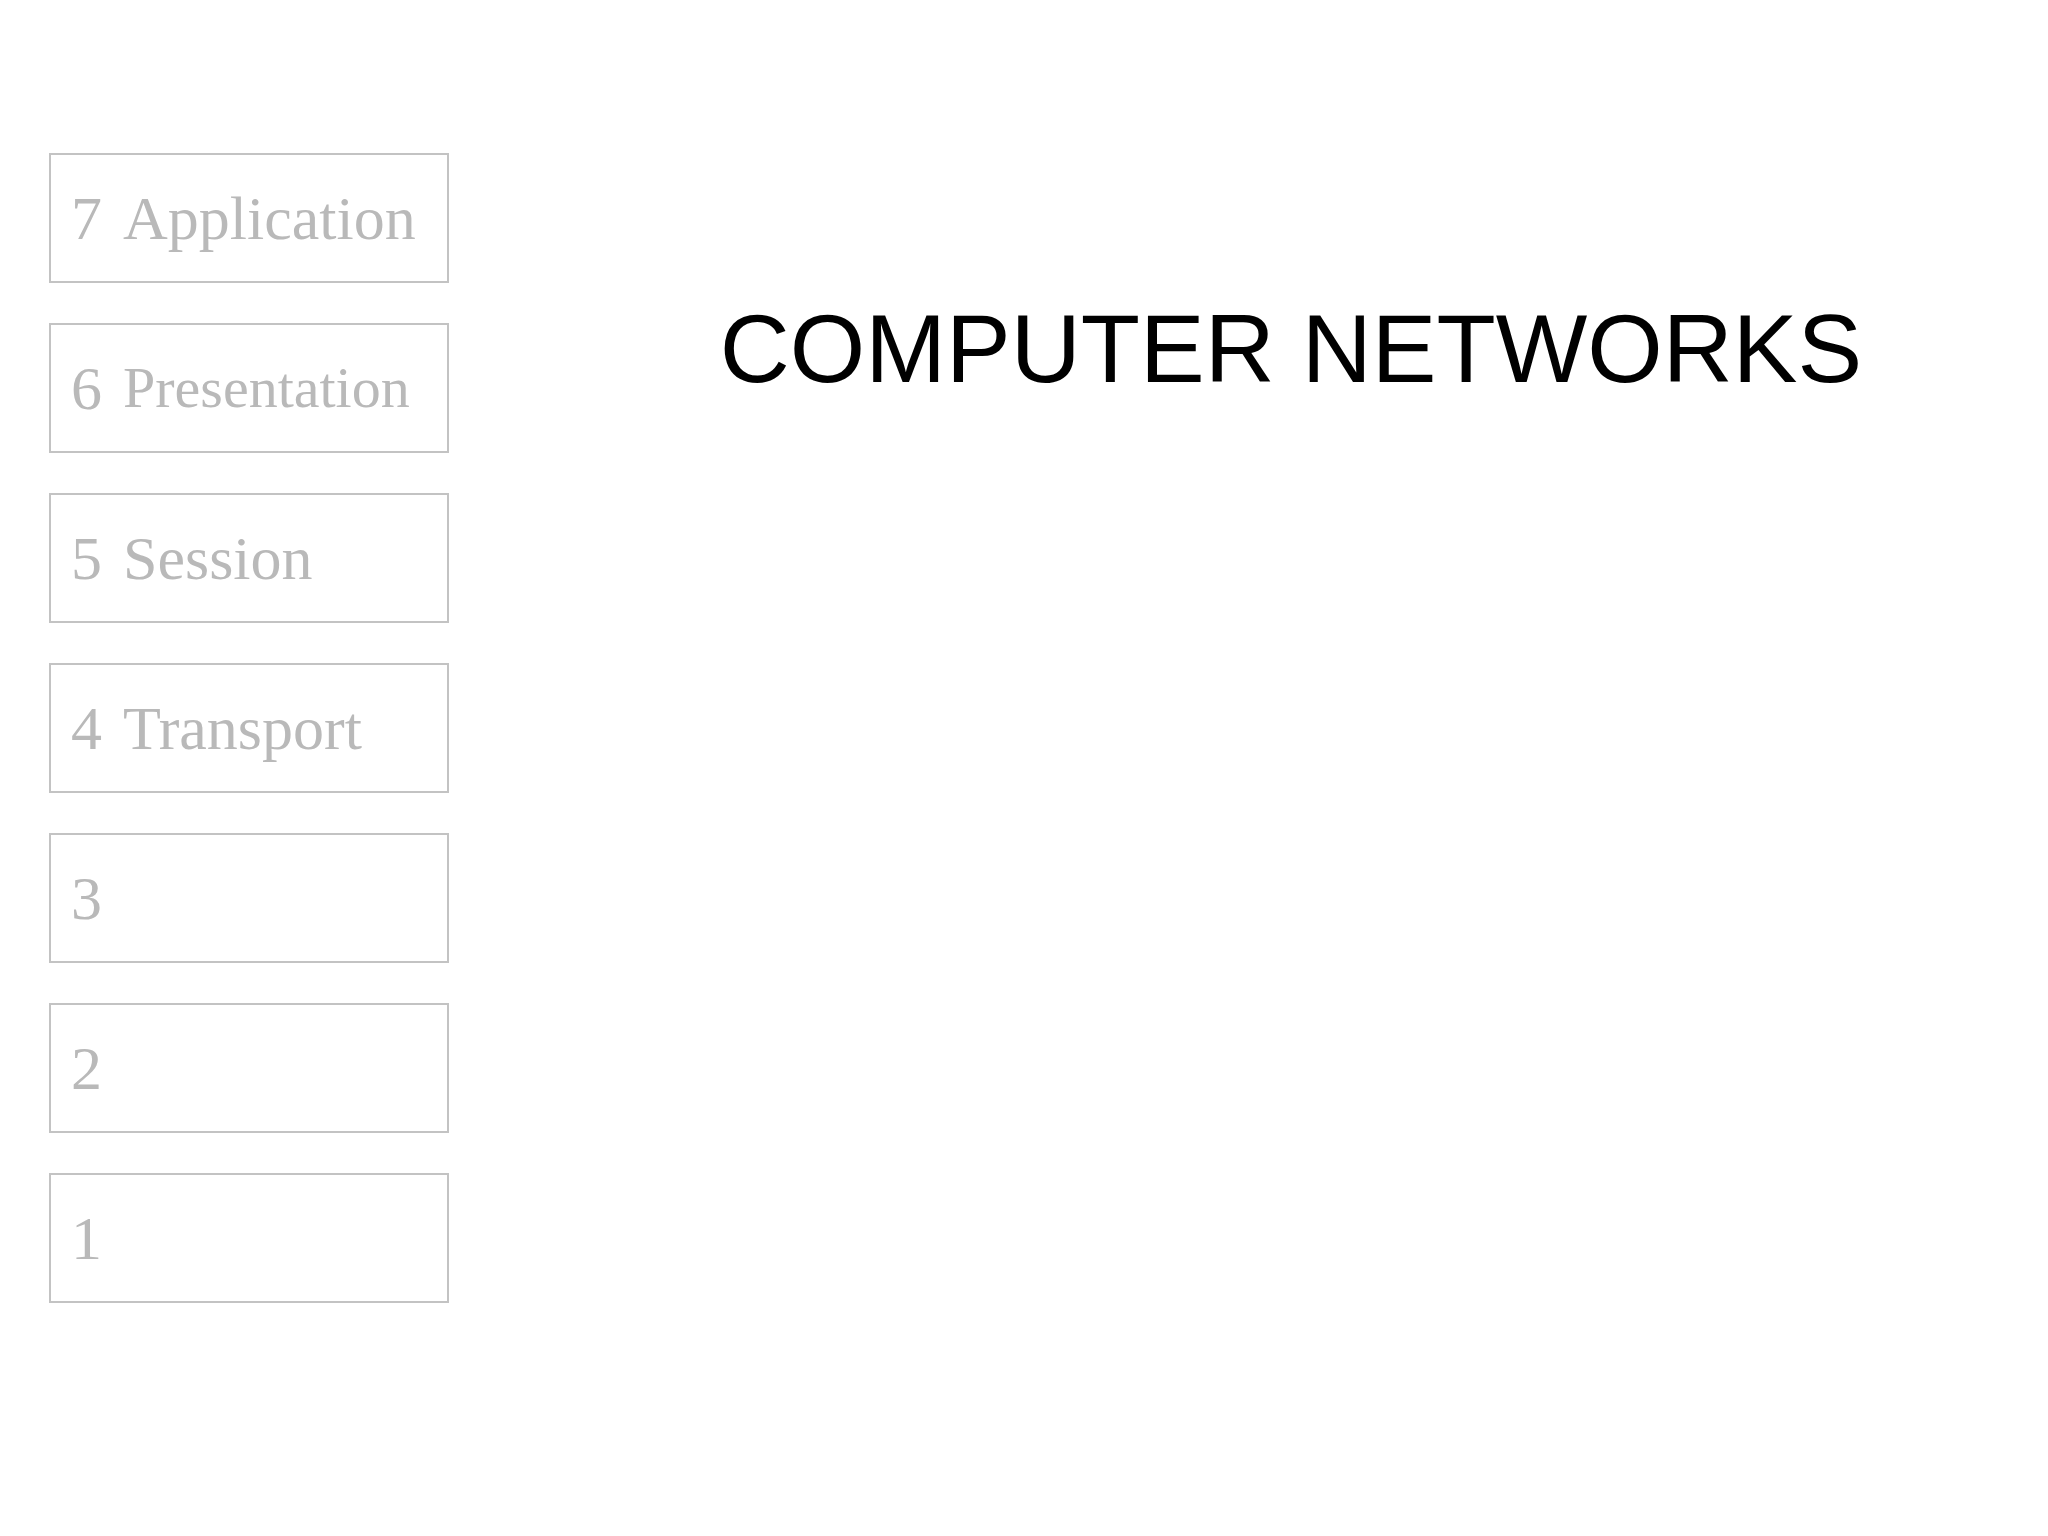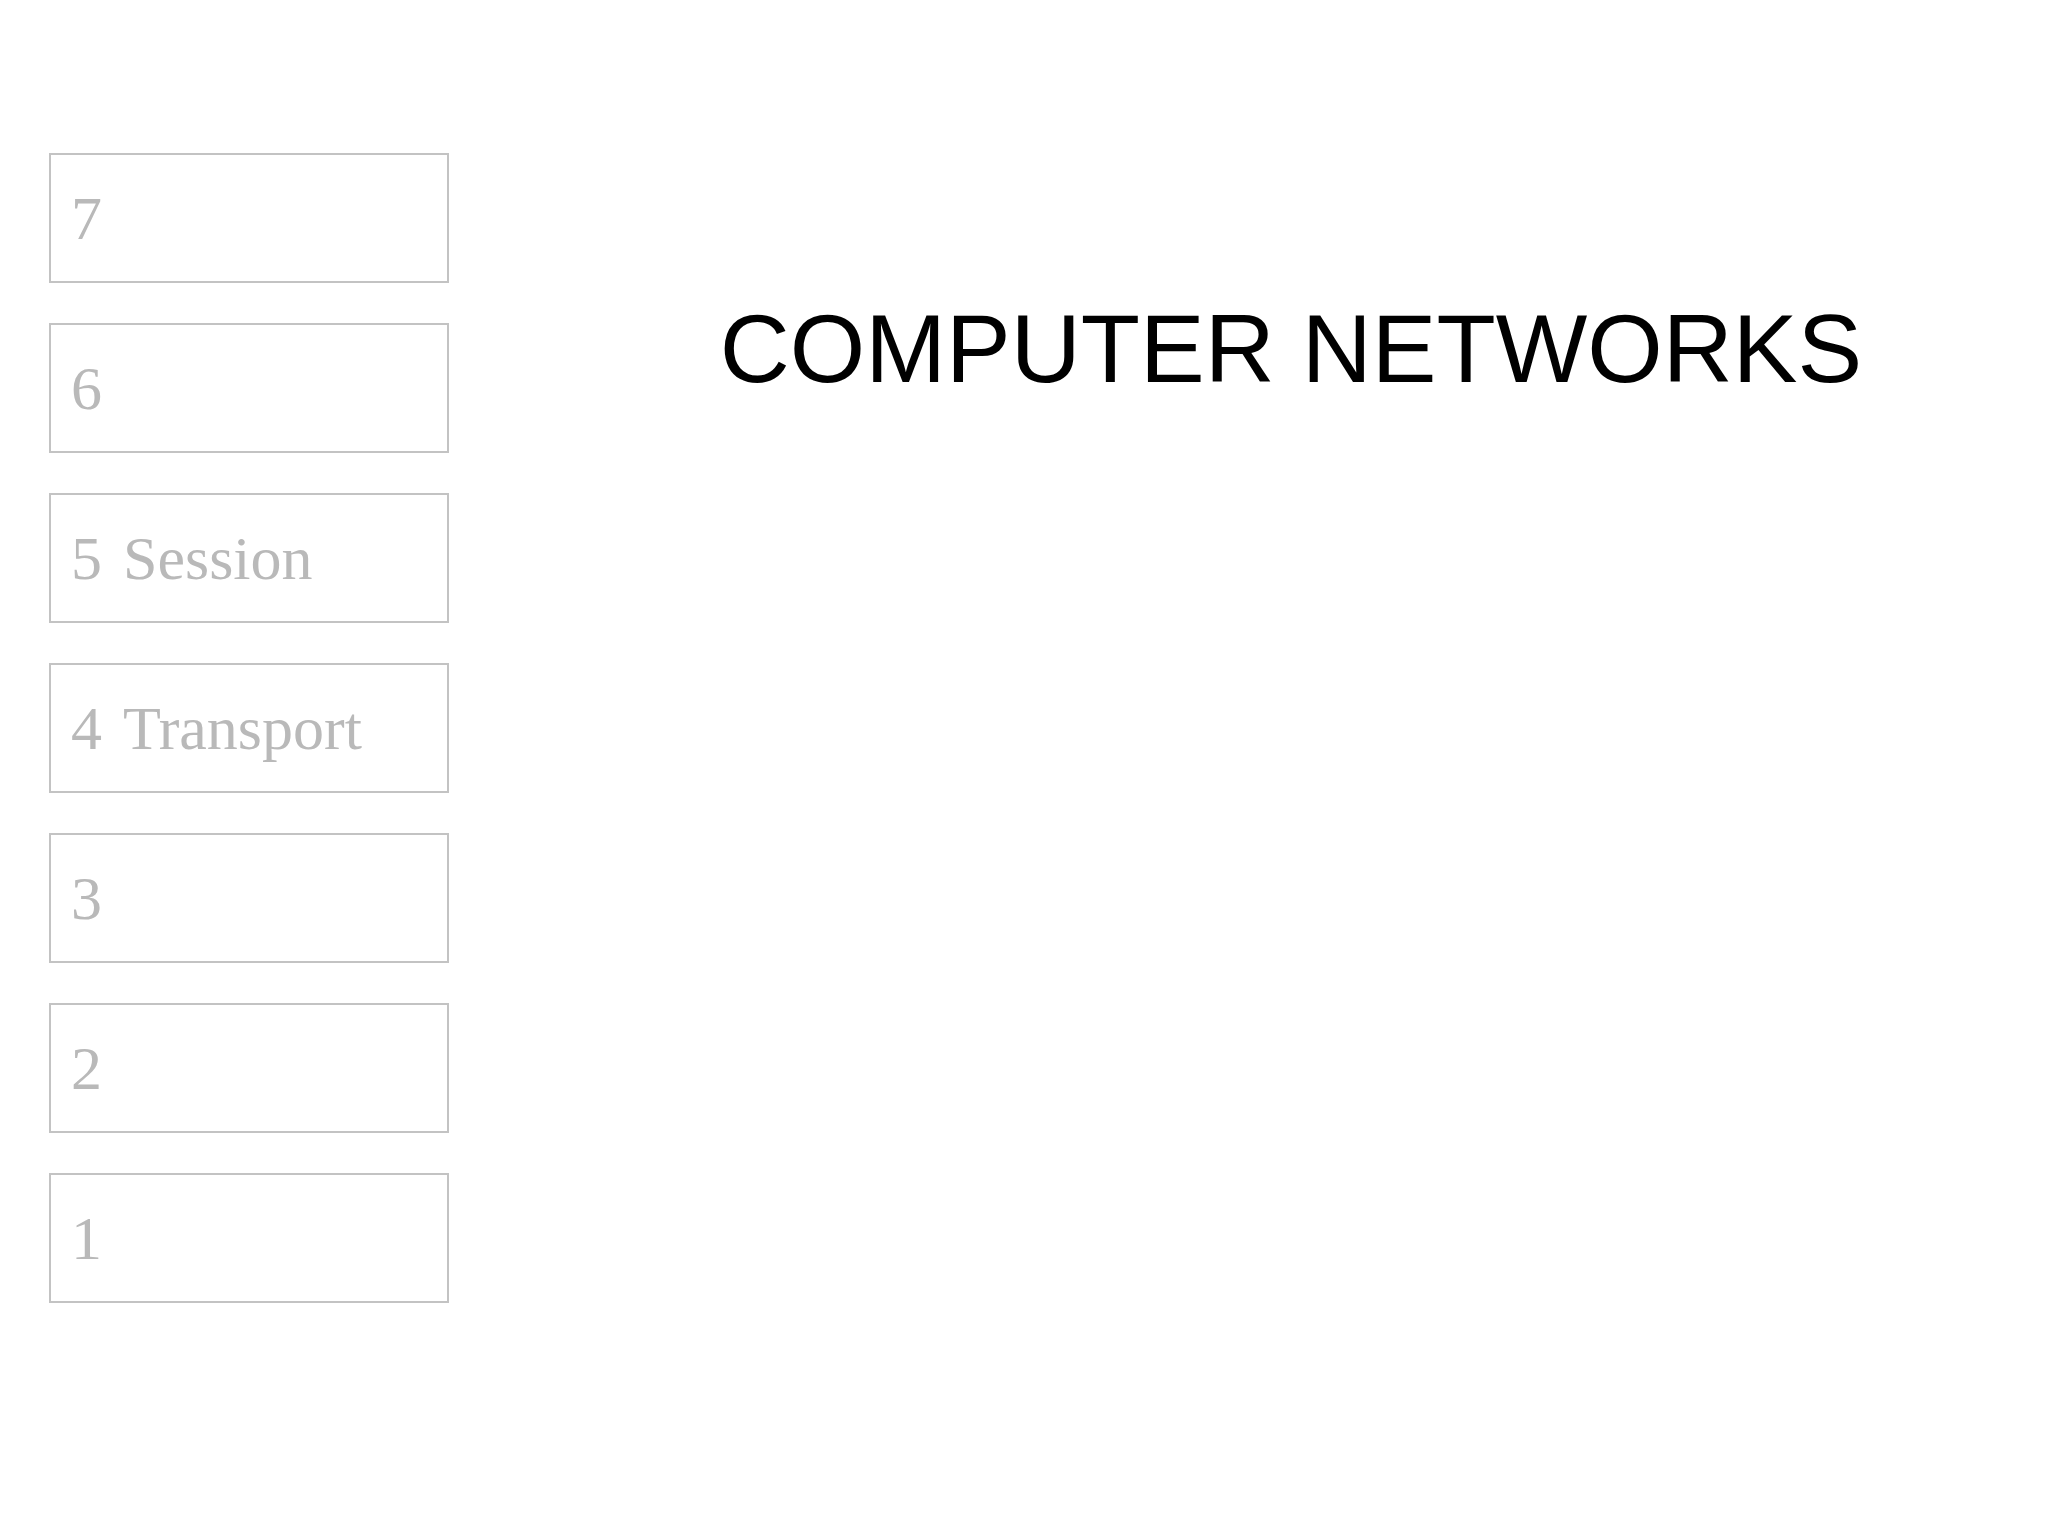--- a/index.html
+++ b/index.html
@@ -87,24 +87,26 @@
 </style>
 </head>
 <body>
 
 <div id="slide">
 
   <div id="osi-stack">
 
     <div class="layer-box" data-layer="7">
       <span class="layer-number">7</span>
+      <span class="layer-name">Application</span>
     </div>
 
     <div class="layer-box" data-layer="6">
       <span class="layer-number">6</span>
+      <span class="layer-name">Presentation</span>
     </div>
 
     <div class="layer-box" data-layer="5">
       <span class="layer-number">5</span>
       <span class="layer-name">Session</span>
     </div>
 
     <div class="layer-box" data-layer="4">
       <span class="layer-number">4</span>
       <span class="layer-name">Transport</span>

